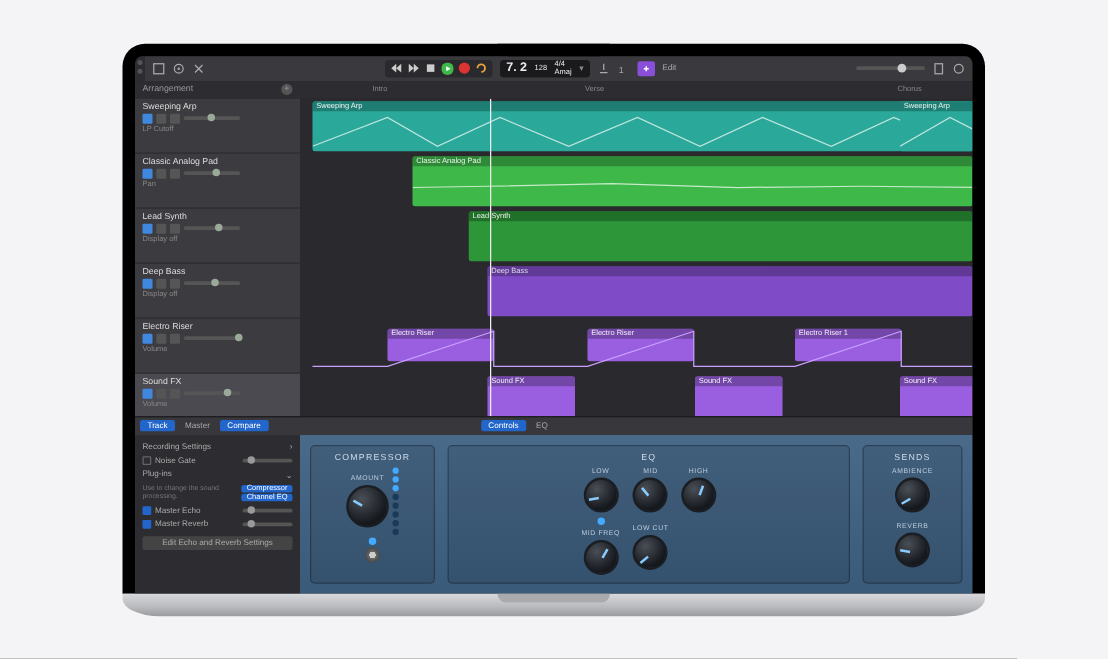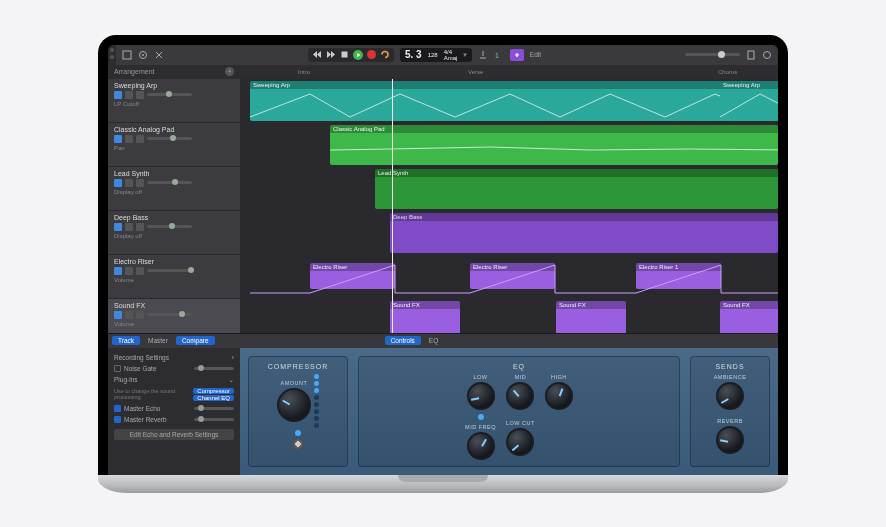--- a/index.html
+++ b/index.html
@@ -146,21 +146,21 @@
               </svg>
             </span>
           <span class="rec"></span>
           <span>
               <svg width="10" height="9" viewBox="0 0 10 9">
                 <path d="M2 4.5 A3 3 0 1 1 5 7.5" fill="none" stroke="#e8a040" stroke-width="1.5"></path>
               </svg>
             </span>
         </div>
         <div class="lcd">
-          <span class="big">5. 3</span>
+          <span class="big">7. 2</span>
           <div class="col">
             <span class="sm">128</span>
           </div>
           <div class="col">
             <span class="sm">4/4</span>
             <span class="sm">Amaj</span>
           </div>
           <span style="color:#888">▾</span>
         </div>
         <span class="tb-ico">

